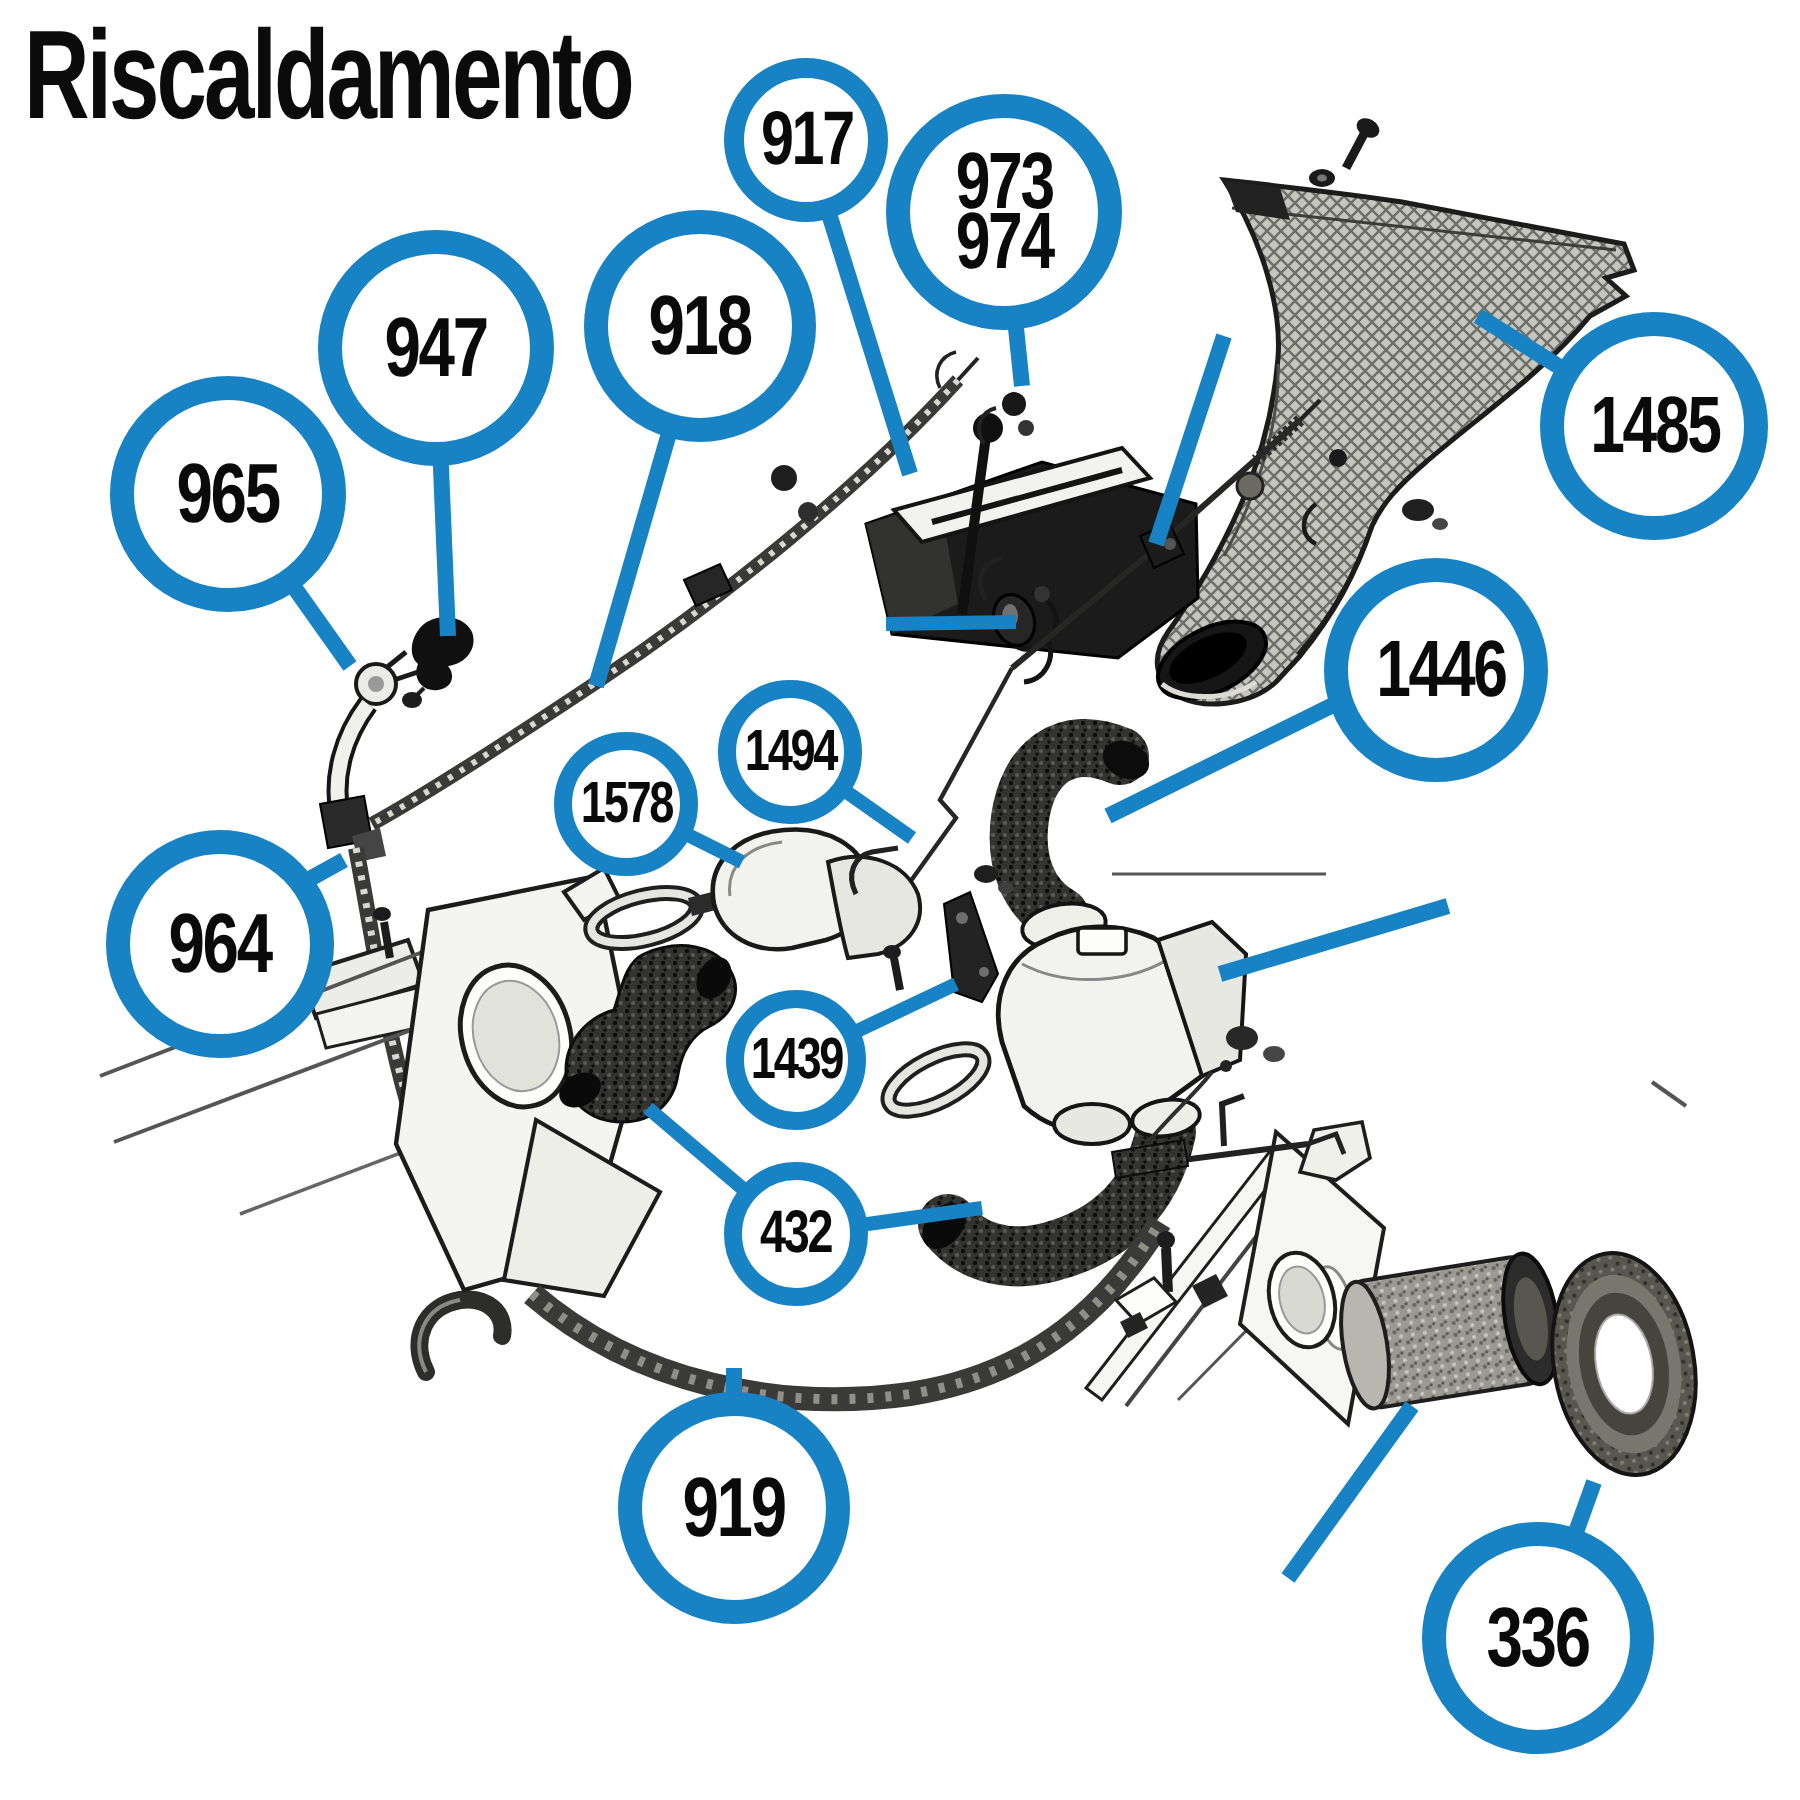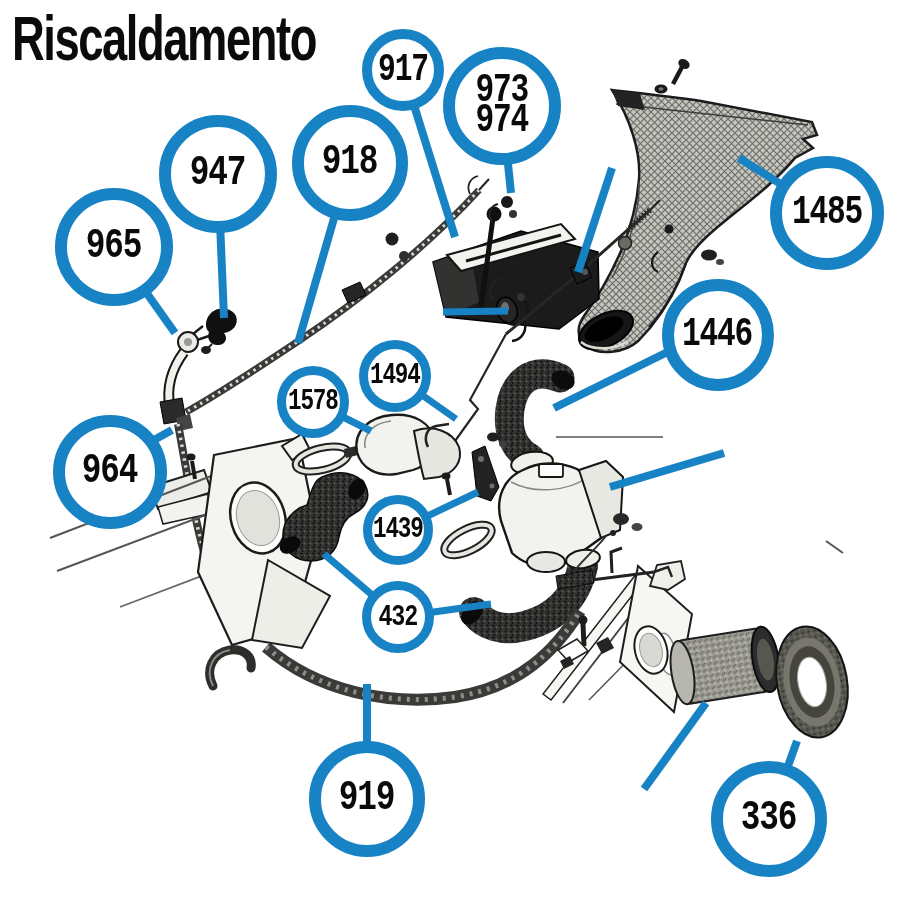--- a/index.html
+++ b/index.html
@@ -4,21 +4,21 @@
 <style>
   html,body{margin:0;padding:0;background:#ffffff;}
   .stage{position:relative;width:900px;height:900px;background:#ffffff;overflow:hidden;
          font-family:"Liberation Sans","DejaVu Sans",sans-serif;}
   .illo,.leaders{position:absolute;left:0;top:0;pointer-events:none;}
   .illo{z-index:1;}
   .leaders{z-index:2;}
   #callout-layer{position:absolute;left:0;top:0;width:900px;height:900px;z-index:3;}
   .callout{position:absolute;border-style:solid;border-radius:50%;background:#ffffff;
            box-sizing:border-box;display:flex;align-items:center;justify-content:center;
-           cursor:pointer;font-family:Liberation Mono, monospace;}
+           cursor:pointer;}
   .callout .num{font-weight:700;color:#0a0a0a;transform:scaleX(0.78);
                 line-height:0.76;letter-spacing:-1.5px;text-align:center;}
   .page-title{position:absolute;left:12px;top:2px;margin:0;z-index:4;
               font-size:63px;font-weight:700;color:#0b0b0b;letter-spacing:-2px;
               transform:scaleX(0.72);transform-origin:left top;white-space:nowrap;}
 </style>
 </head>
 <body>
 
 <div class="stage">
@@ -300,21 +300,21 @@
       <div class="callout" style="left: 363px; top: 495px; width: 70px; height: 70px; border-width: 9px; border-color: rgb(23, 131, 197);">
         <div class="num" style="font-size: 29px;">
           <div>1439</div>
         </div>
       </div>
       <div class="callout" style="left: 362px; top: 581px; width: 72px; height: 72px; border-width: 9px; border-color: rgb(23, 131, 197);">
         <div class="num" style="font-size: 30px;">
           <div>432</div>
         </div>
       </div>
-      <div class="callout" style="left: 309px; top: 741px; width: 116px; height: 116px; border-width: 12px; border-color: rgb(23, 131, 197);">
+      <div class="callout" style="left: 309px; top: 696px; width: 116px; height: 116px; border-width: 12px; border-color: rgb(23, 131, 197);">
         <div class="num" style="font-size: 42px;">
           <div>919</div>
         </div>
       </div>
       <div class="callout" style="left: 711px; top: 761px; width: 116px; height: 116px; border-width: 12px; border-color: rgb(23, 131, 197);">
         <div class="num" style="font-size: 42px;">
           <div>336</div>
         </div>
       </div>
     </div>

